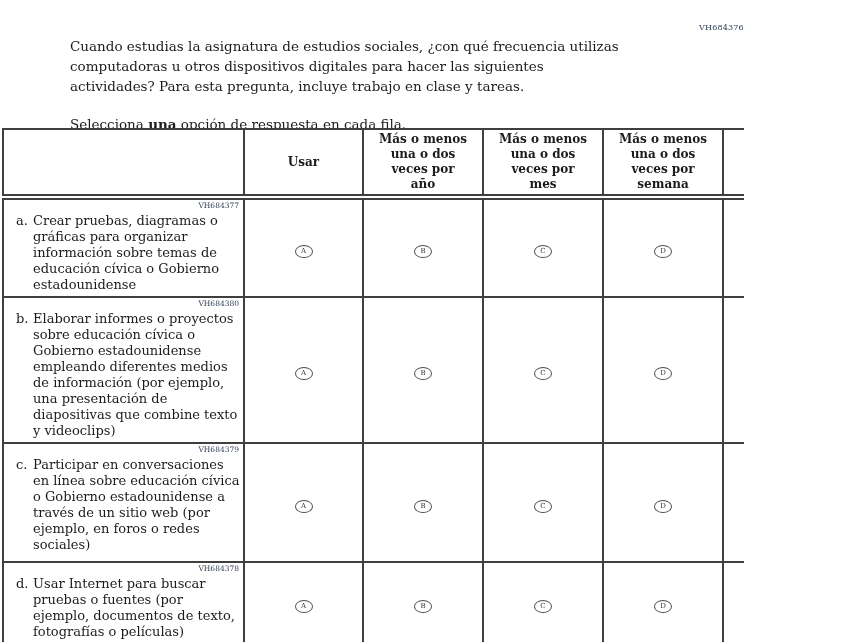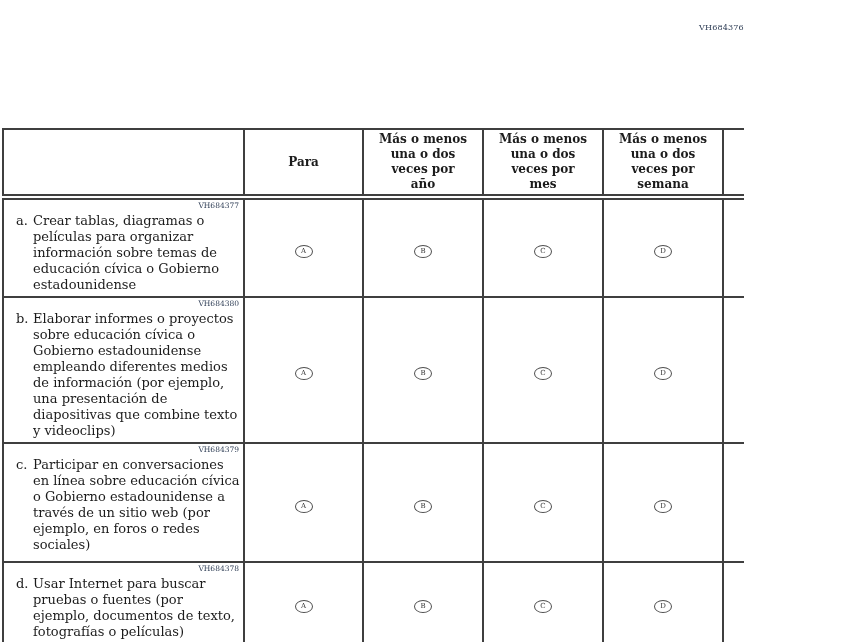--- a/index.html
+++ b/index.html
@@ -119,49 +119,51 @@
 </style>
 </head>
 <body>
 
 <div class="page">
 
   <span class="form-code">VH684376</span>
 
   <div class="question">
     <div class="qbody">
+      <p class="qtext">Cuando estudias la asignatura de estudios sociales, ¿con qué frecuencia utilizas computadoras u otros dispositivos digitales para hacer las siguientes actividades? Para esta pregunta, incluye trabajo en clase y tareas.</p>
+      <p class="instruction"><span>Selecciona </span><span class="bold">una</span><span> opción de respuesta en cada fila.</span></p>
     </div>
   </div>
 
   <table class="survey-table">
     <colgroup>
       <col style="width:241px">
       <col style="width:119px">
       <col style="width:120px">
       <col style="width:120px">
       <col style="width:120px">
       <col style="width:121px">
     </colgroup>
     <thead>
       <tr>
         <th class="stub"></th>
-        <th>Para</th>
+        <th>Usar</th>
         <th>Más o menos una o dos veces por año</th>
         <th>Más o menos una o dos veces por mes</th>
         <th>Más o menos una o dos veces por semana</th>
         <th>Todos los días o casi todos los días</th>
       </tr>
     </thead>
     <tbody>
       <tr class="row-a">
         <td class="stub">
           <span class="row-code">VH684377</span>
           <div class="row-label">
             <span class="row-letter">a.</span>
-            <span class="row-text">Crear tablas, diagramas o películas para organizar información sobre temas de educación cívica o Gobierno estadounidense</span>
+            <span class="row-text">Crear pruebas, diagramas o gráficas para organizar información sobre temas de educación cívica o Gobierno estadounidense</span>
           </div>
         </td>
         <td class="opt"><span class="bubble">A</span></td>
         <td class="opt"><span class="bubble">B</span></td>
         <td class="opt"><span class="bubble">C</span></td>
         <td class="opt"><span class="bubble">D</span></td>
         <td class="opt"><span class="bubble">E</span></td>
       </tr>
       <tr class="row-b">
         <td class="stub">

